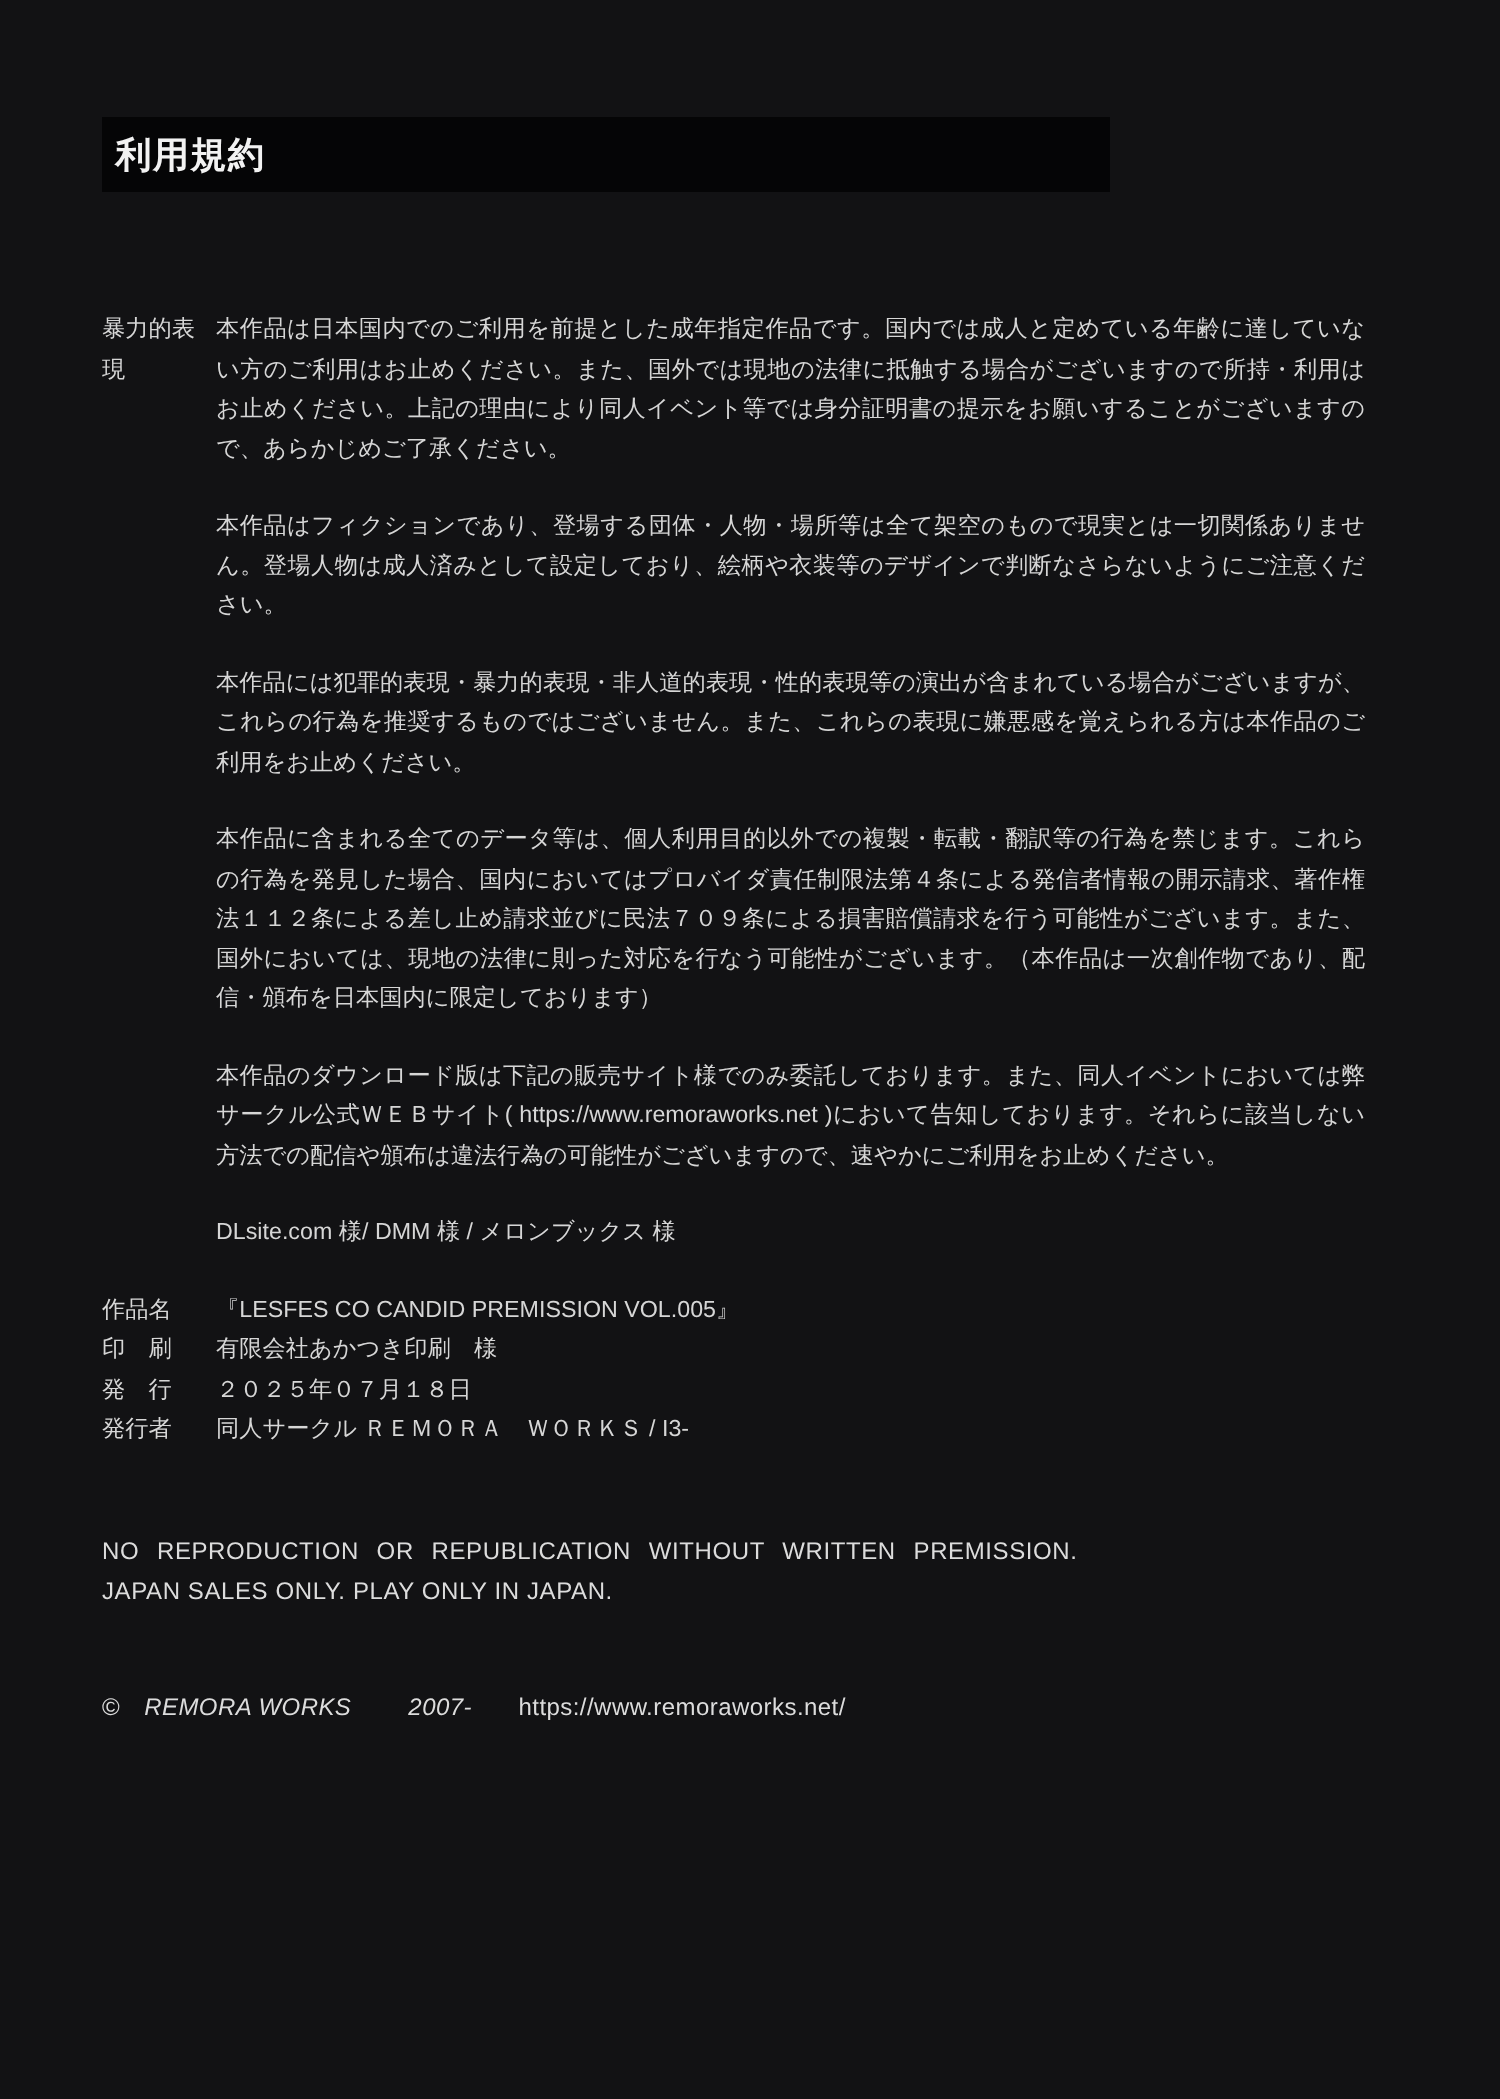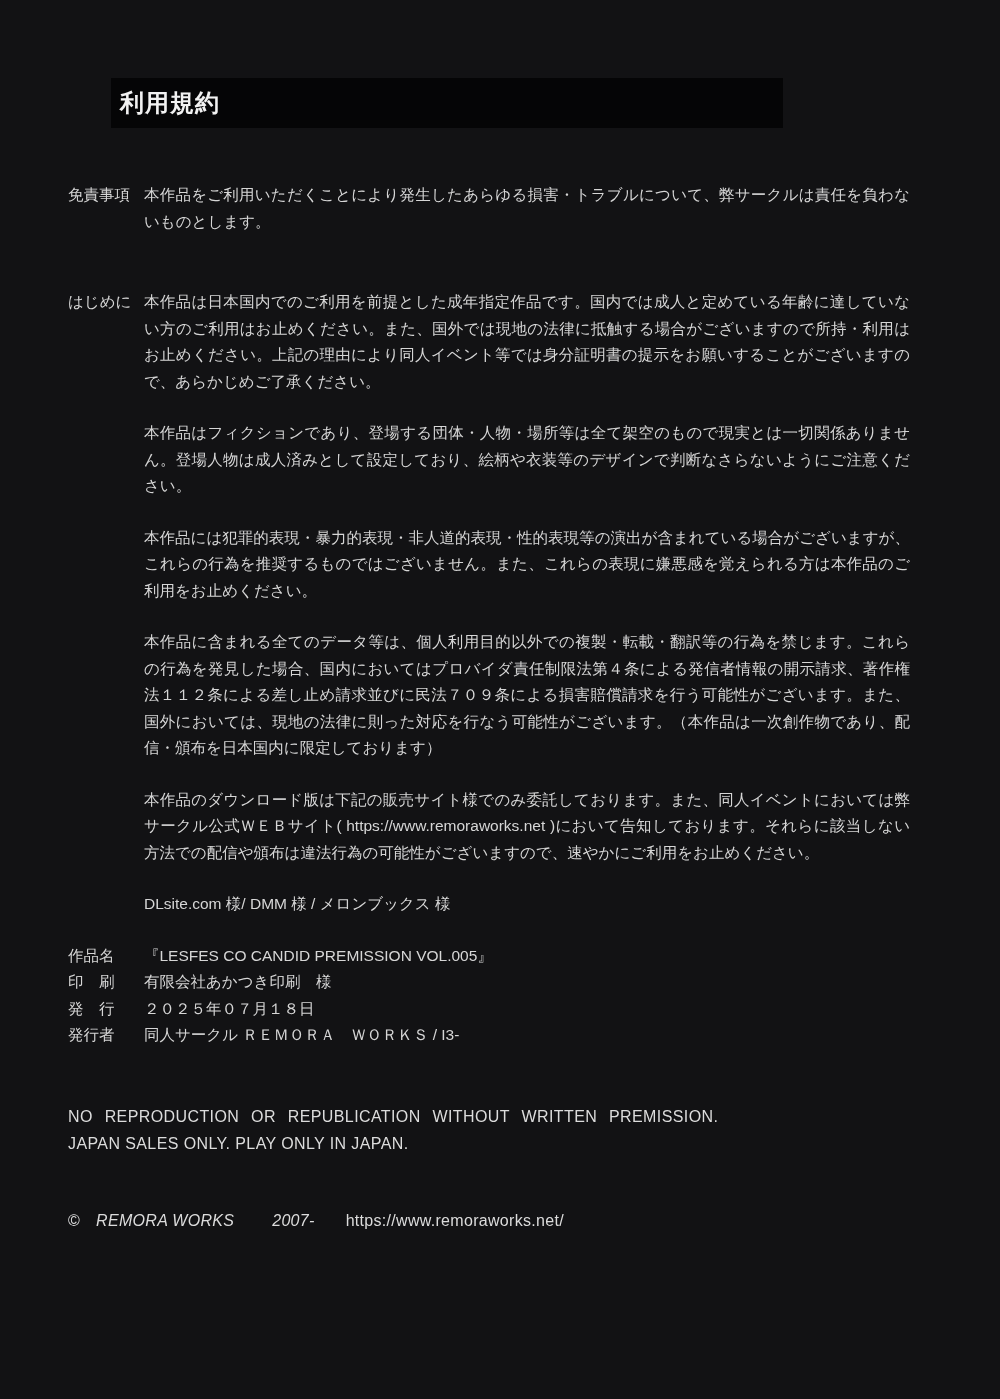--- a/index.html
+++ b/index.html
@@ -23,21 +23,20 @@
     position: absolute;
     left: 68px;
     top: 78px;
     width: 672px;
     height: 50px;
     background: #050506;
     display: flex;
     align-items: center;
     box-sizing: border-box;
     padding-left: 9px;
-    margin-left: 43px;
   }
   .title-bar h1 {
     margin: 0;
     font-family: "Liberation Serif", serif;
     font-weight: bold;
     font-size: 24px;
     letter-spacing: 1px;
     color: #f2f2f2;
   }
   .content {
@@ -113,29 +112,23 @@
 
 <div class="page">
 
   <div class="title-bar">
     <h1>利用規約</h1>
   </div>
 
   <div class="content">
 
 
-    <div class="section sec-menseki">
-      <div class="label">免責事項</div>
-      <div class="body">
-        <p>本作品をご利用いただくことにより発生したあらゆる損害・トラブルについて、弊サークルは責任を負わないものとします。</p>
-      </div>
-    </div>
 
     <div class="section sec-chuui">
-      <div class="label">はじめに</div>
+      <div class="label">暴力的表現</div>
       <div class="body">
         <p>本作品は日本国内でのご利用を前提とした成年指定作品です。国内では成人と定めている年齢に達していない方のご利用はお止めください。また、国外では現地の法律に抵触する場合がございますので所持・利用はお止めください。上記の理由により同人イベント等では身分証明書の提示をお願いすることがございますので、あらかじめご了承ください。</p>
         <p>本作品はフィクションであり、登場する団体・人物・場所等は全て架空のもので現実とは一切関係ありません。登場人物は成人済みとして設定しており、絵柄や衣装等のデザインで判断なさらないようにご注意ください。</p>
         <p>本作品には犯罪的表現・暴力的表現・非人道的表現・性的表現等の演出が含まれている場合がございますが、これらの行為を推奨するものではございません。また、これらの表現に嫌悪感を覚えられる方は本作品のご利用をお止めください。</p>
         <p>本作品に含まれる全てのデータ等は、個人利用目的以外での複製・転載・翻訳等の行為を禁じます。これらの行為を発見した場合、国内においてはプロバイダ責任制限法第４条による発信者情報の開示請求、著作権法１１２条による差し止め請求並びに民法７０９条による損害賠償請求を行う可能性がございます。また、国外においては、現地の法律に則った対応を行なう可能性がございます。（本作品は一次創作物であり、配信・頒布を日本国内に限定しております）</p>
         <p>本作品のダウンロード版は下記の販売サイト様でのみ委託しております。また、同人イベントにおいては弊サークル公式ＷＥＢサイト( https://www.remoraworks.net )において告知しております。それらに該当しない方法での配信や頒布は違法行為の可能性がございますので、速やかにご利用をお止めください。</p>
         <p class="distributors">DLsite.com 様/ DMM 様 / メロンブックス 様</p>
       </div>
     </div>
 

